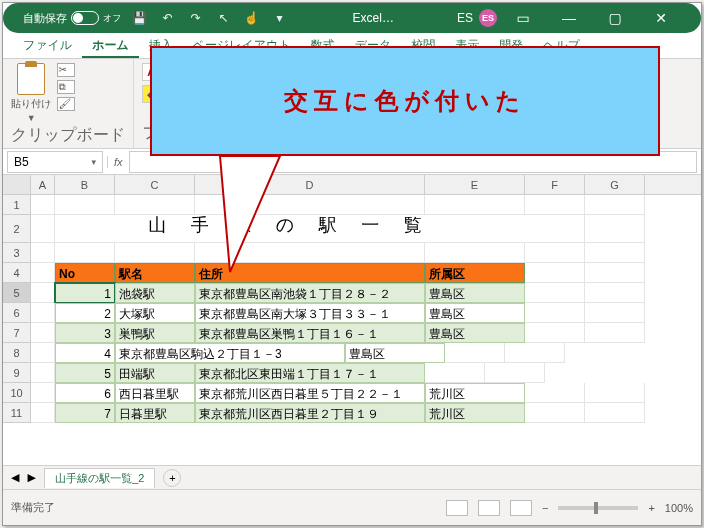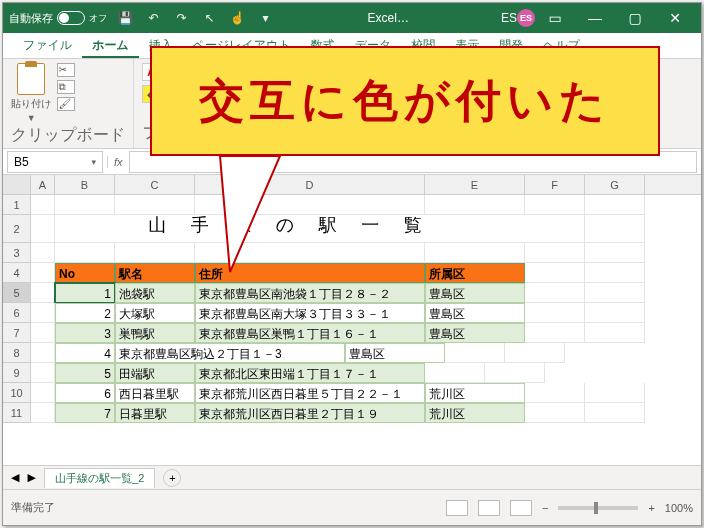--- a/index.html
+++ b/index.html
@@ -1,25 +1,25 @@
 <!DOCTYPE html>
 <html><head>
 <meta charset="utf-8">
 <style>
 *{box-sizing:border-box;margin:0;padding:0;font-family:"Meiryo UI","Segoe UI",sans-serif;}
 body{background:#f0f0f0;width:704px;height:528px;overflow:hidden;position:relative;}
 .excel-window{width:700px;height:524px;margin:2px;border:1px solid #999;box-shadow:2px 2px 4px rgba(0,0,0,.3);display:flex;flex-direction:column;background:#fff;}
-.titlebar{height:30px;background:#217346;display:flex;align-items:center;color:#fff;font-size:12px;padding:0 6px;}
+.titlebar{height:30px;background:#217346;display:flex;align-items:center;color:#fff;font-size:12px;padding:0 20px;border-radius:15px;}
 .titlebar .left{display:flex;align-items:center;gap:8px;}
 .autosave{display:flex;align-items:center;gap:4px;font-size:11px;}
 .toggle{width:28px;height:14px;border:1px solid #fff;border-radius:8px;position:relative;}
 .toggle::after{content:"";position:absolute;left:1px;top:1px;width:10px;height:10px;border-radius:50%;background:#fff;}
 .qat-btn{width:20px;height:20px;display:flex;align-items:center;justify-content:center;opacity:.9;}
 .title-mid{flex:1;text-align:center;font-size:12px;}
-.title-right{display:flex;align-items:center;gap:0;}
+.title-right{display:flex;align-items:center;gap:6px;}
 .win-btn{width:40px;height:30px;display:flex;align-items:center;justify-content:center;font-size:14px;}
 .user-circle{width:18px;height:18px;border-radius:50%;background:#d85ba8;display:flex;align-items:center;justify-content:center;font-size:9px;font-weight:bold;}
 .tabs{height:26px;background:#fff;display:flex;border-bottom:1px solid #d0d0d0;font-size:12px;padding-left:10px;}
 .tab{padding:4px 10px;color:#217346;cursor:pointer;position:relative;}
 .tab.active{border-bottom:2px solid #217346;font-weight:bold;}
 .ribbon{height:90px;background:#f3f2f1;border-bottom:1px solid #d0d0d0;display:flex;}
 .rgroup{border-right:1px solid #d8d8d8;padding:4px 8px;display:flex;flex-direction:column;justify-content:space-between;font-size:10px;color:#555;}
 .rgroup-label{text-align:center;font-size:16px;color:#666;padding-top:2px;}
 .rgroup-ctrls{display:flex;gap:6px;align-items:flex-start;}
 .paste-big{display:flex;flex-direction:column;align-items:center;gap:2px;}
@@ -52,21 +52,21 @@
 .active-cell{outline:2px solid #217346;outline-offset:-1px;}
 .sheet-tabs{height:24px;background:#f3f2f1;border-top:1px solid #d0d0d0;display:flex;align-items:center;font-size:11px;padding:0 8px;gap:8px;}
 .sheet-tab{padding:2px 10px;background:#fff;border:1px solid #ccc;border-bottom:none;color:#217346;}
 .plus-tab{width:18px;height:18px;border:1px solid #ccc;border-radius:50%;text-align:center;line-height:16px;}
 .statusbar{height:36px;background:#f3f2f1;border-top:1px solid #d0d0d0;display:flex;align-items:center;font-size:11px;color:#555;padding:0 8px;justify-content:space-between;}
 .statusbar .right{display:flex;align-items:center;gap:10px;}
 .view-btn{width:22px;height:16px;border:1px solid #bbb;background:#fff;}
 .zoom-slider{width:80px;height:4px;background:#ccc;position:relative;}
 .zoom-slider::after{content:"";position:absolute;left:44%;top:-4px;width:4px;height:12px;background:#888;}
 .callout-wrap{position:absolute;left:150px;top:46px;z-index:50;}
-.callout-box{width:510px;height:110px;background:#fde047;border:2px solid #c00000;display:flex;align-items:center;justify-content:center;font-size:45px;color:#c00000;font-weight:bold;letter-spacing:6px;font-family:"MS Gothic",sans-serif;}
+.callout-box{width:510px;height:110px;background:#7dd3fc;border:2px solid #c00000;display:flex;align-items:center;justify-content:center;font-size:24px;color:#c00000;font-weight:bold;letter-spacing:6px;font-family:"MS Gothic",sans-serif;}
 .callout-tail{position:absolute;left:60px;top:108px;width:0;height:0;}
 .callout-tail svg{display:block;}
 .chev{font-size:9px;color:#666;}
 </style>
 </head>
 <body>
 
 <div class="excel-window">
   <div class="titlebar">
     <div class="left">

